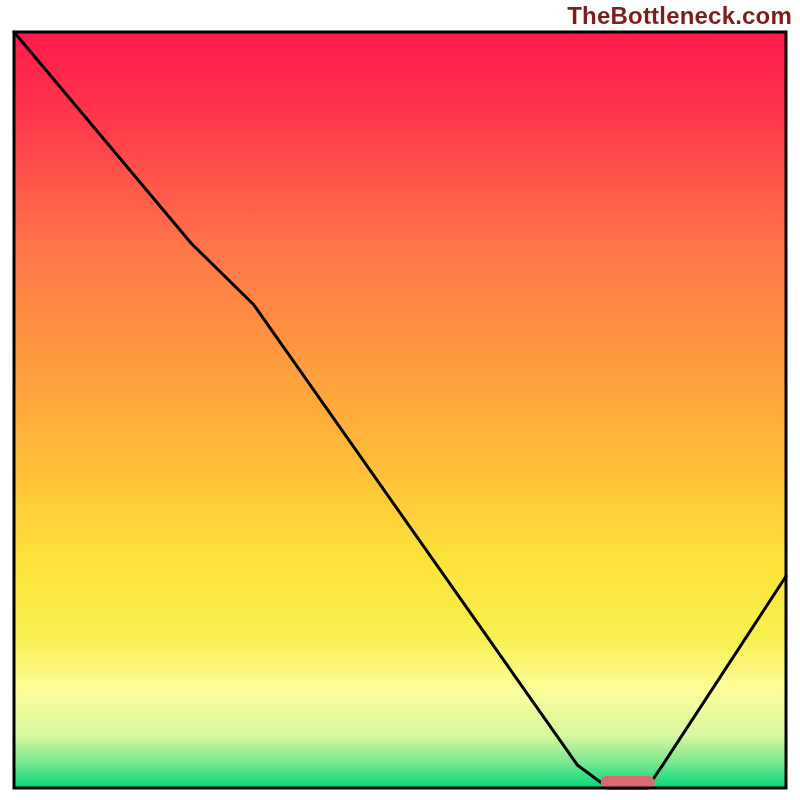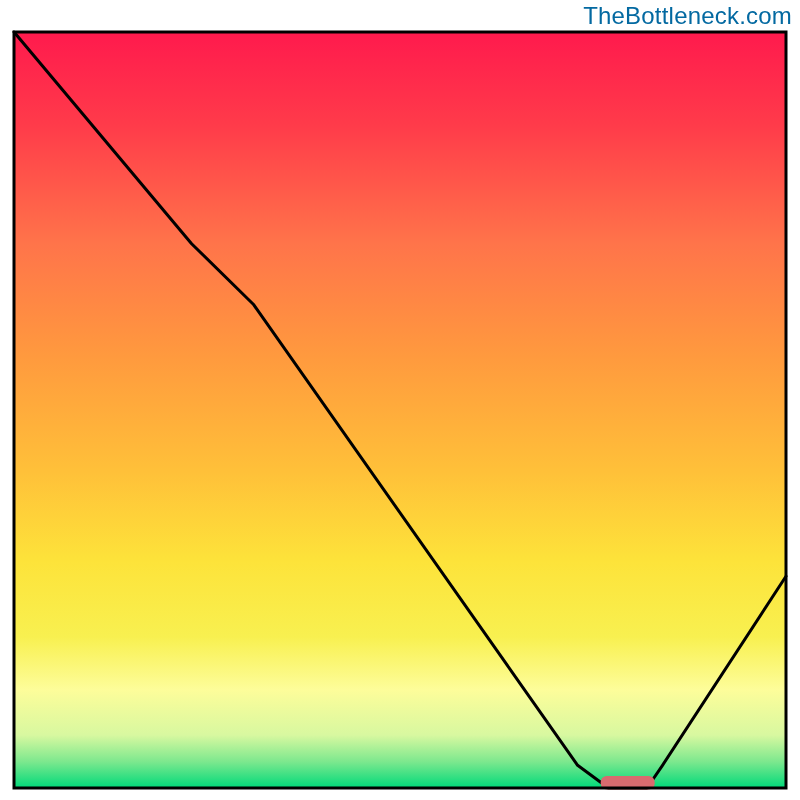--- a/index.html
+++ b/index.html
@@ -13,22 +13,22 @@
   .chart-container {
     position: relative;
     width: 800px;
     height: 800px;
   }
   .watermark {
     position: absolute;
     top: 2px;
     right: 8px;
     font-size: 24px;
-    font-weight: 400;
-    color: #0369a1;
+    font-weight: 700;
+    color: #7f1d1d;
     letter-spacing: 0.2px;
     z-index: 50;
   }
   svg.chart {
     position: absolute;
     left: 0;
     top: 0;
   }
 </style>
 </head>

